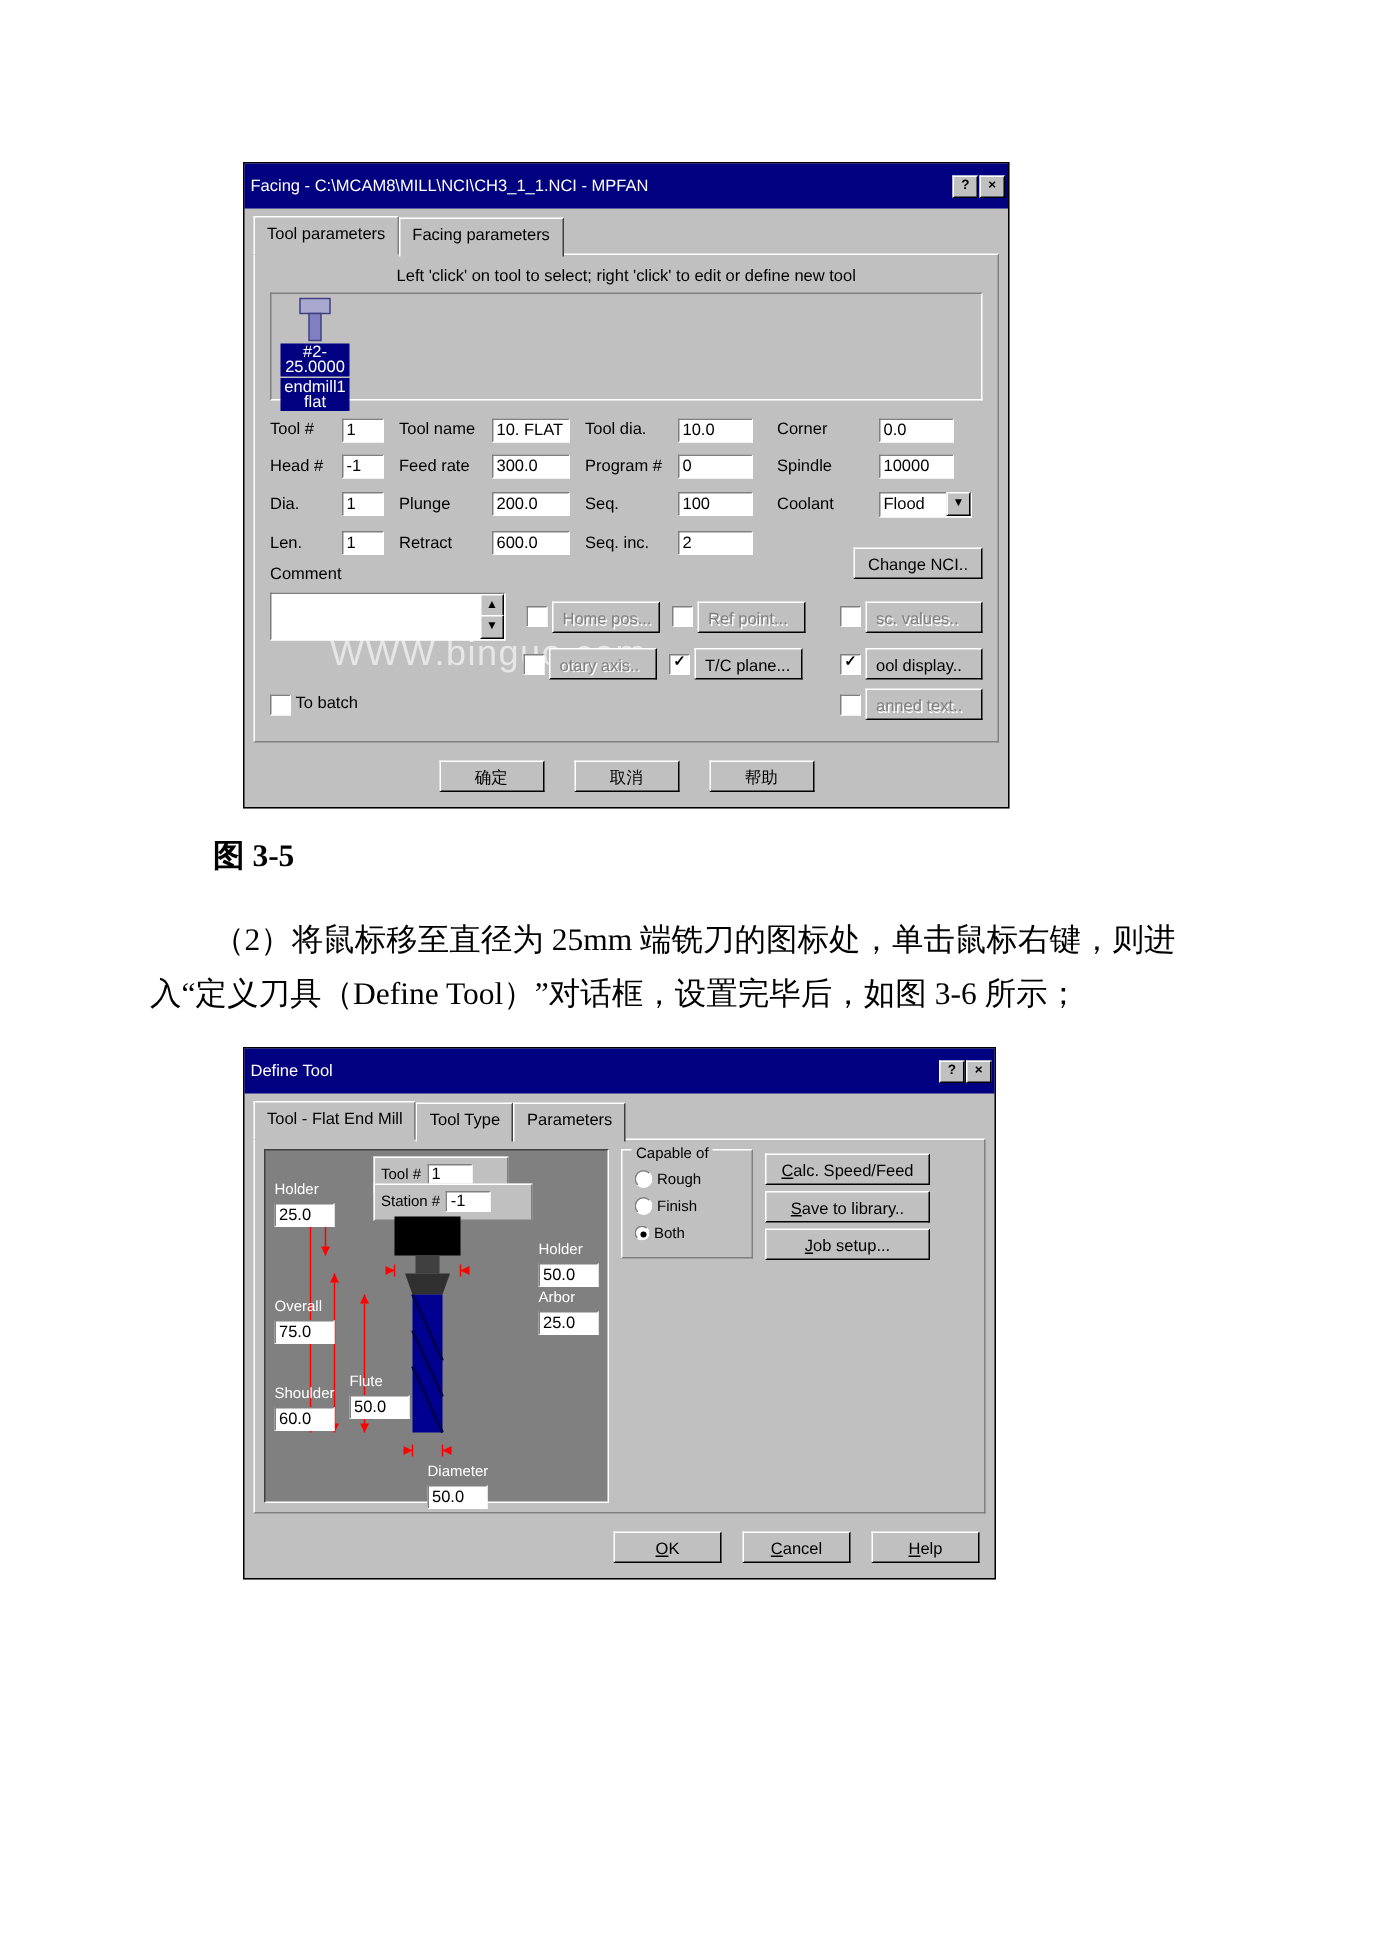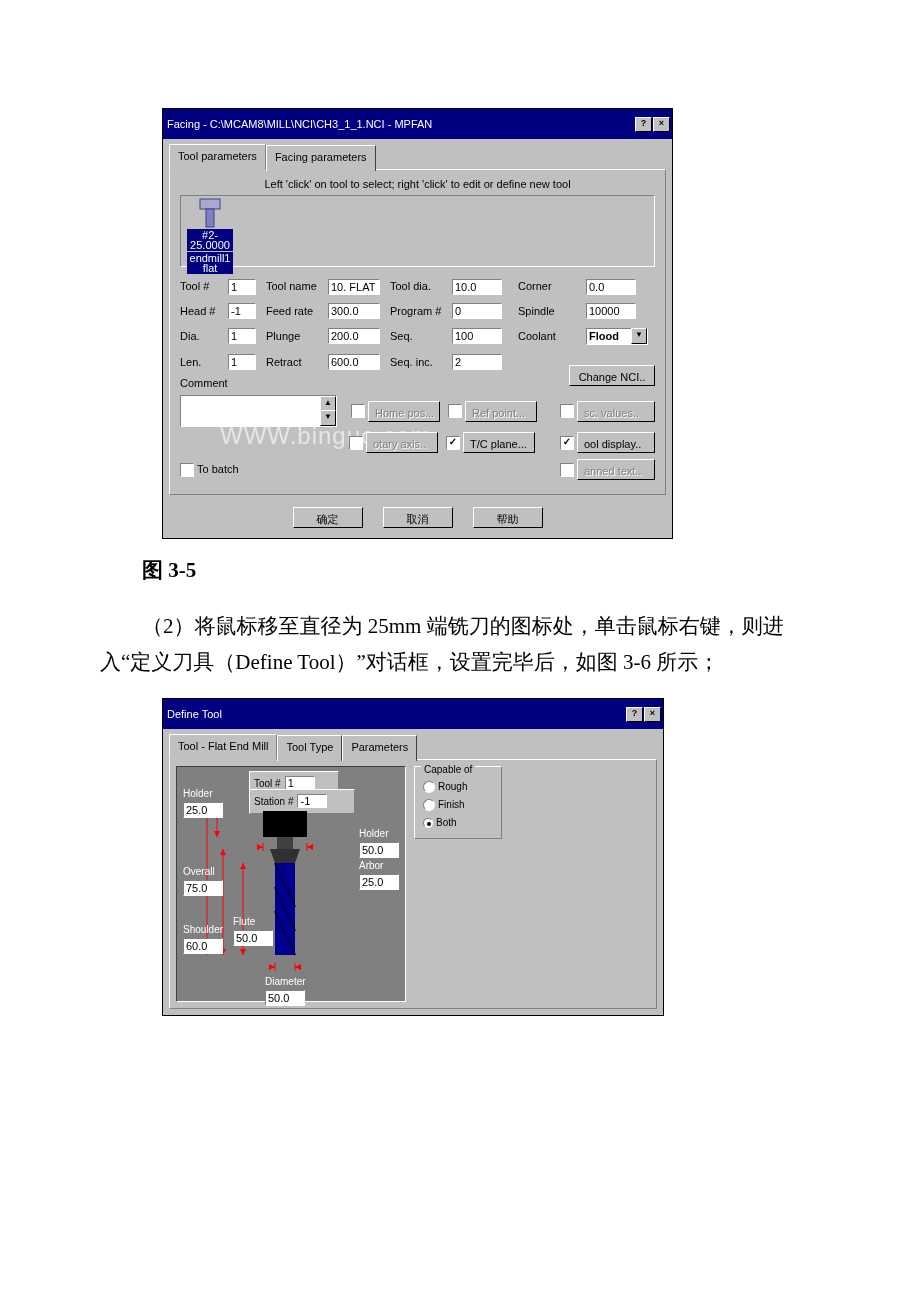--- a/index.html
+++ b/index.html
@@ -166,21 +166,21 @@
     border-top: 1px solid #808080;
     border-left: 1px solid #808080;
     border-right: 1px solid #fff;
     border-bottom: 1px solid #fff;
     background: #fff;
     box-sizing: border-box;
     display: flex;
     align-items: center;
     width: 62px;
   }
-  .sel .selv { flex: 1; padding: 0 2px; font-weight: bold;}
+  .sel .selv { flex: 1; padding: 0 2px;}
   .sel .selbtn {
     width: 14px; height: 14px;
     background: #c0c0c0;
     border-top: 1px solid #fff;
     border-left: 1px solid #fff;
     border-right: 1px solid #000;
     border-bottom: 1px solid #000;
     text-align: center;
     font-size: 8px;
     line-height: 12px;
@@ -631,35 +631,45 @@
           <div class="tvg" style="top:154px; left:6px;">
             <span class="lbl2">Shoulder</span>
             <input class="inp w40" value="60.0" style="">
           </div>
 
           <div class="tvg" style="top:146px; left:56px;">
             <span class="lbl2">Flute</span>
             <input class="inp w40" value="50.0" style="">
           </div>
 
-          <div class="tvg" style="top:206px; left:88px;">
+          <div class="tvg" style="top:206px; left:108px;">
             <span class="lbl2">Diameter</span>
             <input class="inp w40" value="50.0" style="">
           </div>
         </div>
 
         <div class="d2right">
           <div style="display:flex; gap:8px; align-items:center">
             <div style="flex:0 0 88px">
               <div class="groupbox" data-title="Capable of">
                 <span class="radio"><span class="r"></span><span>Rough</span></span>
                 <span class="radio"><span class="r"></span><span>Finish</span></span>
                 <span class="radio"><span class="r sel"></span><span>Both</span></span>
               </div>
             </div>
+            <div class="d2btncol">
+              <span class="btn"><span class="underline">C</span>alc. Speed/Feed</span>
+              <span class="btn"><span class="underline">S</span><span>ave to library..</span></span>
+              <span class="btn"><span class="underline">J</span>ob setup...</span>
+            </div>
           </div>
         </div>
       </div>
 
+      <div class="d2bottom">
+        <span class="btn"><span class="underline">O</span>K</span>
+        <span class="btn"><span class="underline">C</span>ancel</span>
+        <span class="btn"><span class="underline">H</span>elp</span>
+      </div>
     </div>
   </div>
 
 </div>
 
 </body></html>

